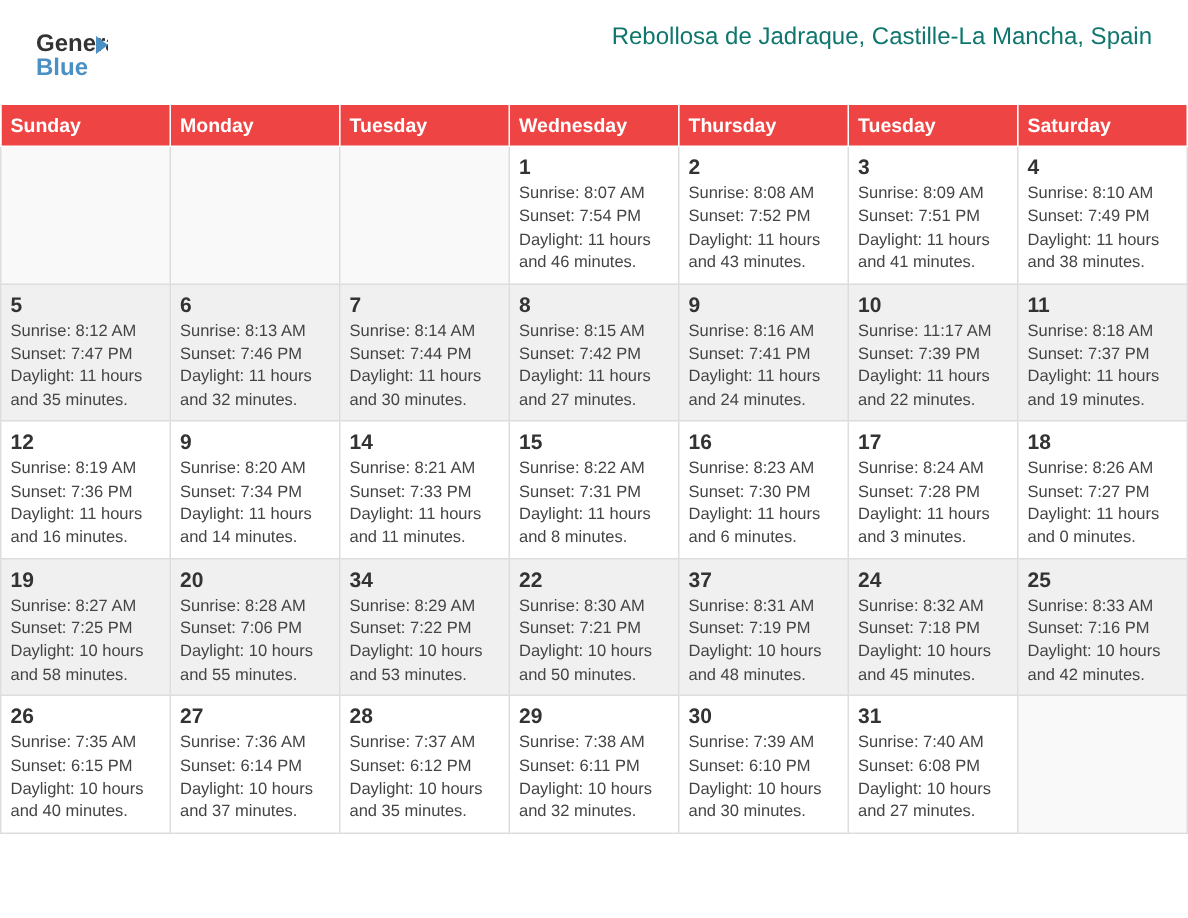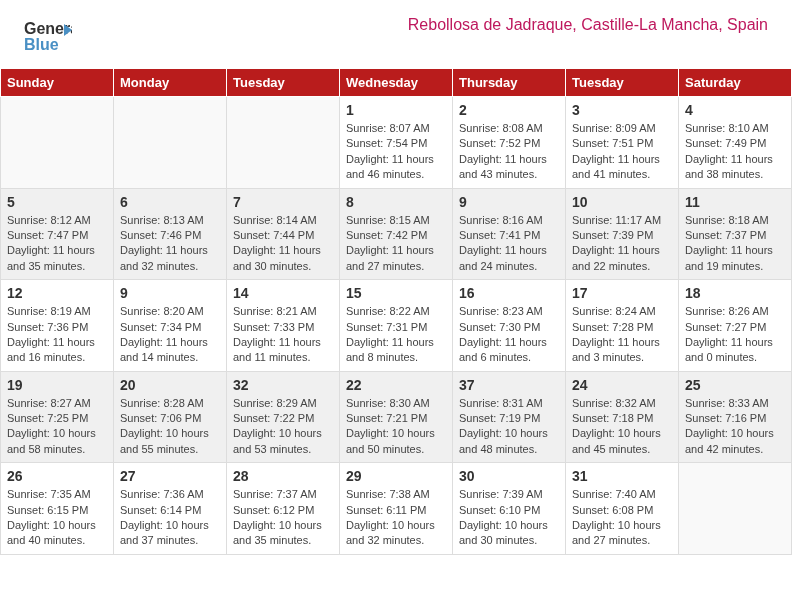--- a/index.html
+++ b/index.html
@@ -22,30 +22,30 @@
     .title-section {
       text-align: right;
     }
     .month-title {
       font-size: 36px;
       font-weight: 300;
       color: #333;
     }
     .location-title {
       font-size: 16px;
-      color: #be185d;
+      color: #0f766e;
       font-weight: normal;
     }
     .calendar {
       width: 100%;
       border-collapse: collapse;
       margin: 0;
     }
     .calendar th {
-      background: #b91c1c;
+      background: #ef4444;
       color: #fff;
       font-size: 13px;
       font-weight: bold;
       padding: 6px 6px;
       text-align: left;
       border: 1px solid #fff;
     }
     .calendar td {
       vertical-align: top;
       border: 1px solid #ddd;
@@ -233,21 +233,21 @@
 Sunset: 7:25 PM
 Daylight: 10 hours and 58 minutes.</div>
         </td>
         <td>
           <span class="day-number">20</span>
           <div class="day-info">Sunrise: 8:28 AM
 Sunset: 7:06 PM
 Daylight: 10 hours and 55 minutes.</div>
         </td>
         <td>
-          <span class="day-number">32</span>
+          <span class="day-number">34</span>
           <div class="day-info">Sunrise: 8:29 AM
 Sunset: 7:22 PM
 Daylight: 10 hours and 53 minutes.</div>
         </td>
         <td>
           <span class="day-number">22</span>
           <div class="day-info">Sunrise: 8:30 AM
 Sunset: 7:21 PM
 Daylight: 10 hours and 50 minutes.</div>
         </td>

